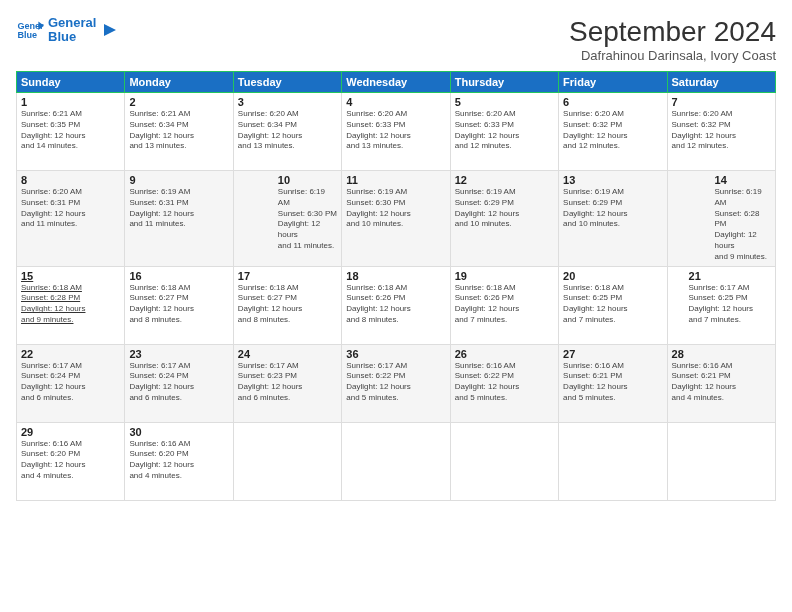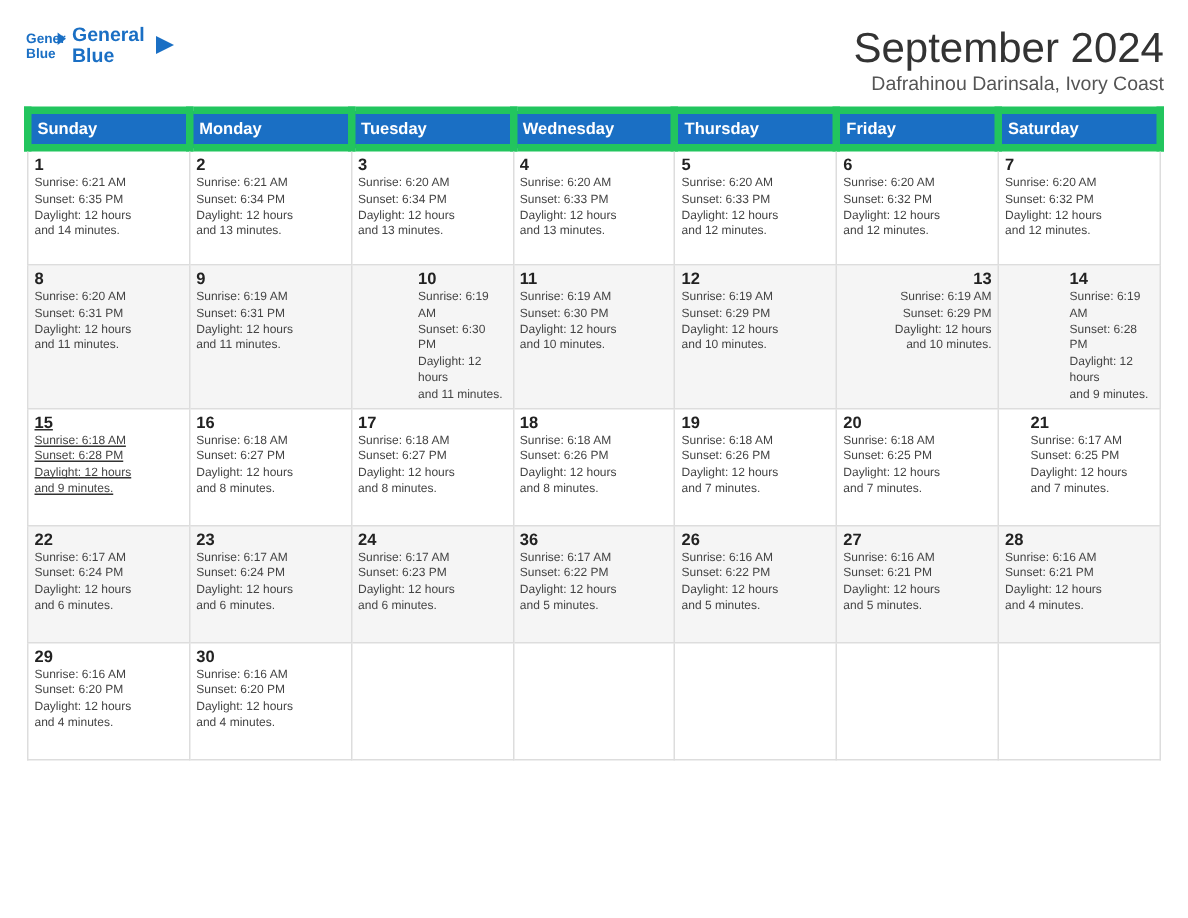--- a/index.html
+++ b/index.html
@@ -47,21 +47,21 @@
       border-collapse: collapse;
       table-layout: fixed;
     }
     .calendar th {
       background: #1a6fc4;
       color: #fff;
       font-size: 11px;
       font-weight: bold;
       padding: 4px 4px;
       text-align: left;
-      border: 5px solid #22c55e;
+      border: 1px solid #22c55e;
     }
     .calendar td {
       border: 1px solid #ddd;
       vertical-align: top;
       padding: 3px 4px;
       font-size: 8.5px;
       color: #333;
       height: 78px;
       background: #fff;
     }
@@ -163,21 +163,21 @@
 <div class="day-info">Sunrise: 6:19 AM<br>Sunset: 6:30 PM<br>Daylight: 12 hours<br>and 11 minutes.</div>
           </td>
           <td style="background: rgb(245, 245, 245);">
             <span class="day-number">11</span>
 <div class="day-info">Sunrise: 6:19 AM<br>Sunset: 6:30 PM<br>Daylight: 12 hours<br>and 10 minutes.</div>
           </td>
           <td style="background: rgb(245, 245, 245); margin-top: 42px;">
             <span class="day-number">12</span>
 <div class="day-info">Sunrise: 6:19 AM<br>Sunset: 6:29 PM<br>Daylight: 12 hours<br>and 10 minutes.</div>
           </td>
-          <td style="background: rgb(245, 245, 245); text-align: right;">
+          <td style="background: rgb(245, 245, 245);">
             <span class="day-number">13</span>
 <div class="day-info">Sunrise: 6:19 AM<br>Sunset: 6:29 PM<br>Daylight: 12 hours<br>and 10 minutes.</div>
           </td>
           <td style="background: rgb(245, 245, 245); padding-left: 47px;">
             <span class="day-number">14</span>
 <div class="day-info">Sunrise: 6:19 AM<br>Sunset: 6:28 PM<br>Daylight: 12 hours<br>and 9 minutes.</div>
           </td>
         </tr>
         <tr>
           <td style="background: rgb(255, 255, 255); text-decoration: underline;">

